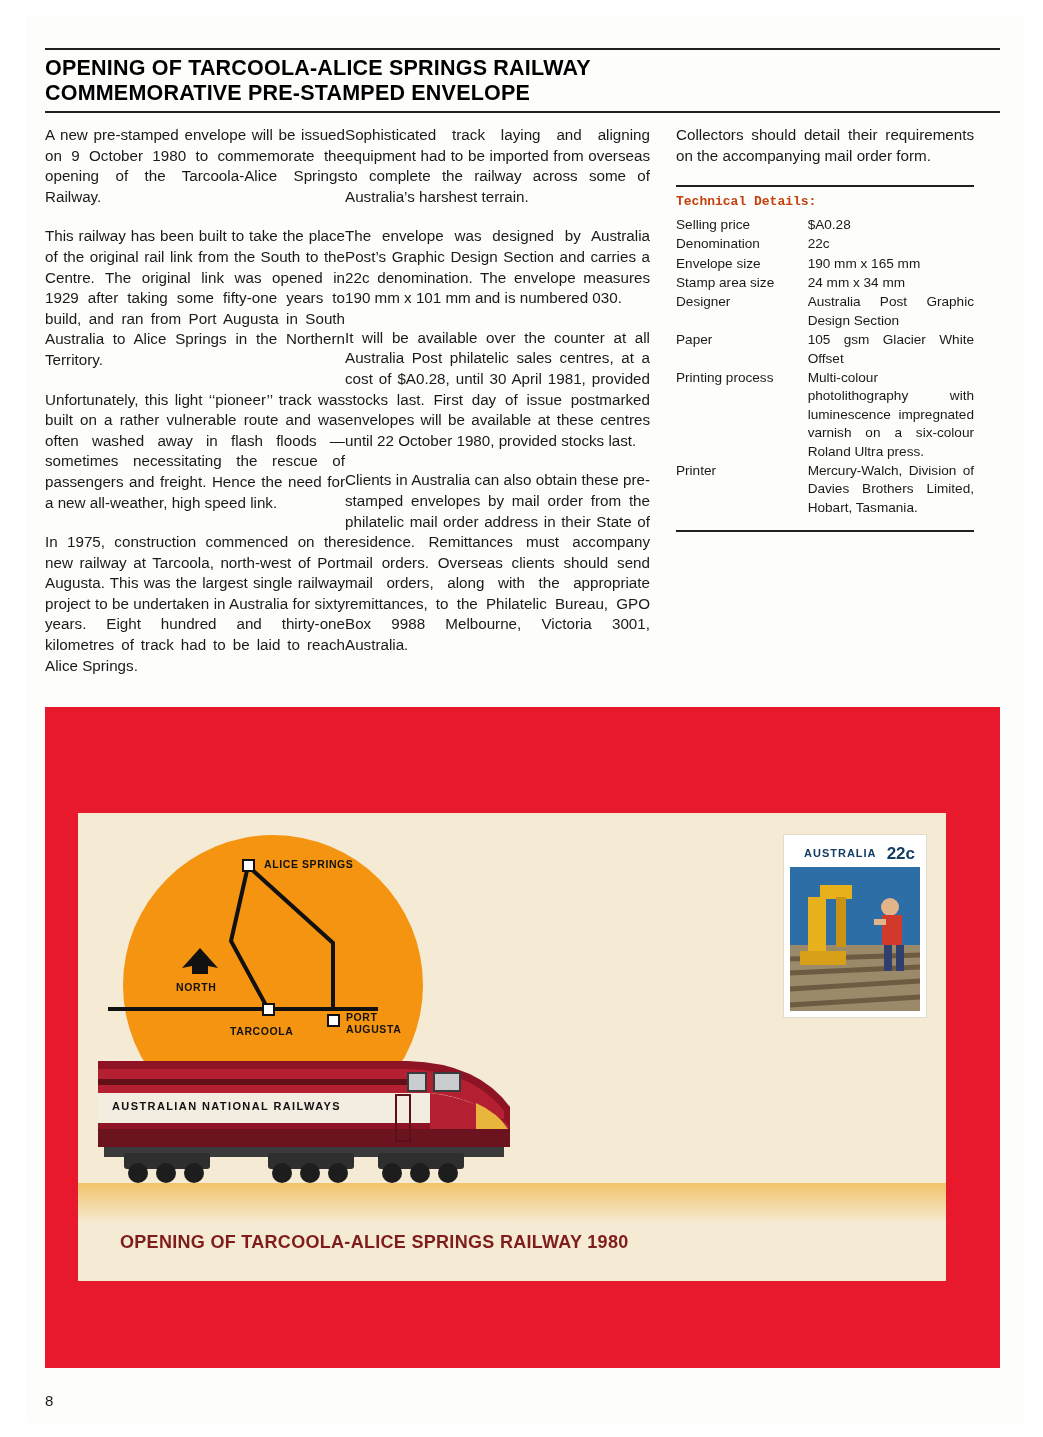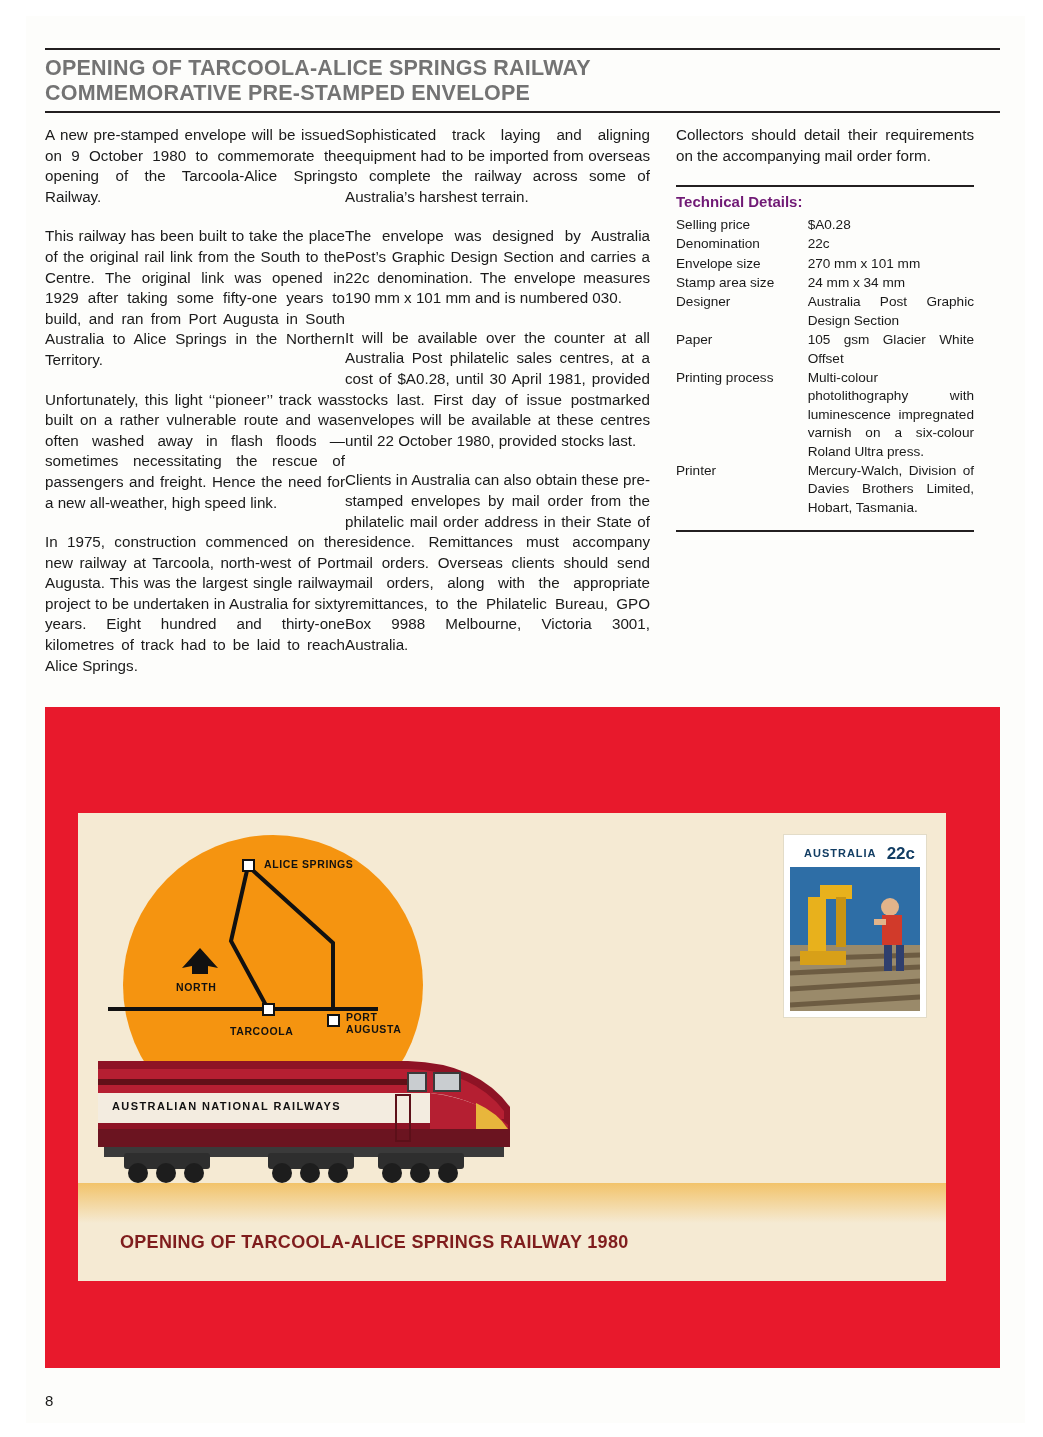--- a/index.html
+++ b/index.html
@@ -41,21 +41,21 @@
   .title-rule-top {
     border-top: 2px solid #231f20;
     width: 955px;
   }
   h1.doc-title {
     margin: 0;
     padding: 6px 0 2px 0;
     font-size: 21.5px;
     line-height: 25px;
     font-weight: bold;
-    color: #737373;
+    color: #000000;
     letter-spacing: 0.2px;
     font-family: "Liberation Sans", sans-serif;
   }
   h1.doc-title .l2 { display: block; }
   .title-rule-bottom {
     border-top: 2px solid #231f20;
     width: 955px;
     margin-top: 3px;
   }
 
@@ -82,25 +82,25 @@
     border-top: 2px solid #231f20;
     width: 298px;
     margin: 16px 0 5px 0;
   }
   .tech-rule-bottom {
     border-top: 2px solid #231f20;
     width: 298px;
     margin: 12px 0 0 0;
   }
   .tech-heading {
-    font-size: 15px;
-    font-weight: bold;
-    color: #701a75;
+    font-size: 13px;
+    font-weight: bold;
+    color: #c2410c;
     margin: 0 0 3px 0;
-    font-family: Liberation Sans, sans-serif;
+    font-family: Liberation Mono, monospace;
   }
   table.tech {
     border-collapse: collapse;
     width: 298px;
     font-size: 13.6px;
     line-height: 18.4px;
     color: #1a1a1a;
   }
   table.tech td {
     vertical-align: top;
@@ -267,21 +267,21 @@
             <tr>
               <td class="k">Selling price</td>
               <td class="v">$A0.28</td>
             </tr>
             <tr>
               <td class="k">Denomination</td>
               <td class="v">22c</td>
             </tr>
             <tr>
               <td class="k">Envelope size</td>
-              <td class="v">270 mm x 101 mm</td>
+              <td class="v">190 mm x 165 mm</td>
             </tr>
             <tr>
               <td class="k">Stamp area size</td>
               <td class="v">24 mm x 34 mm</td>
             </tr>
             <tr>
               <td class="k">Designer</td>
               <td class="v">Australia Post Graphic Design Section</td>
             </tr>
             <tr>

